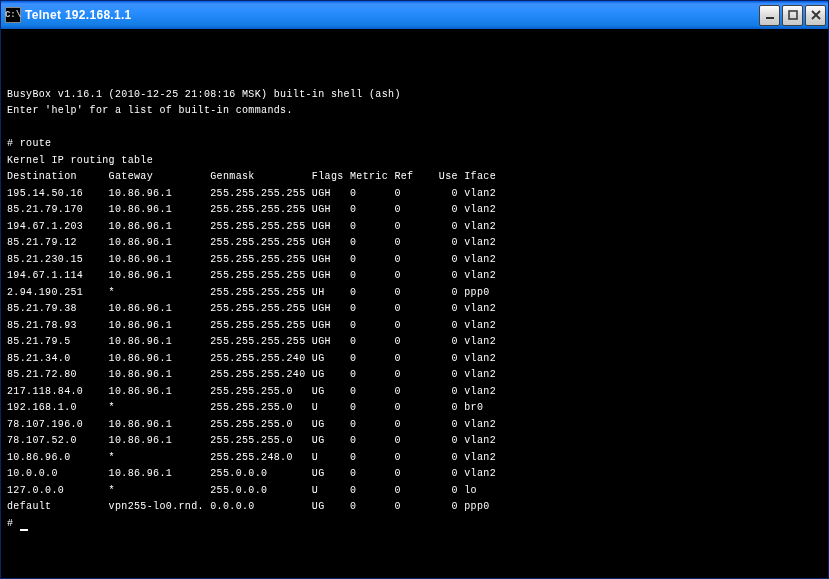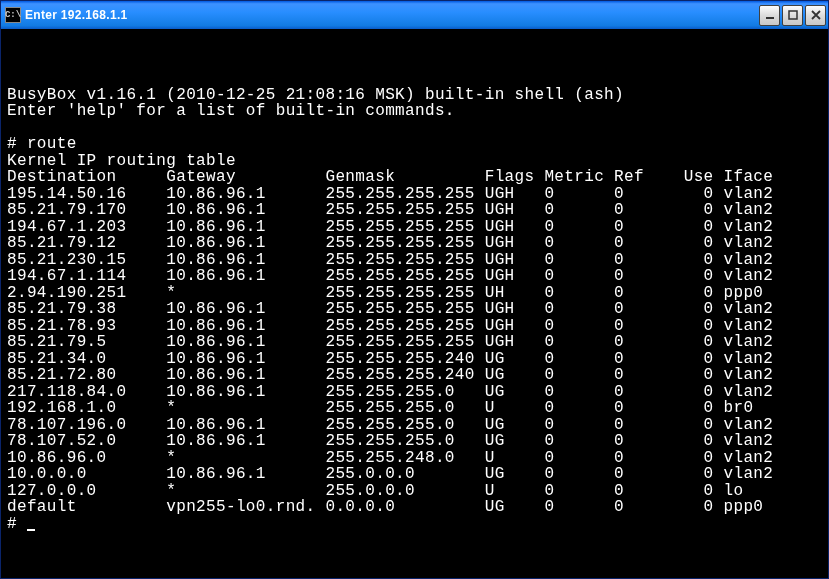--- a/index.html
+++ b/index.html
@@ -70,21 +70,21 @@
     }
     .win-btn svg {
       width: 10px;
       height: 10px;
     }
     .terminal {
       flex: 1;
       background: #000;
       color: #fff;
       font-family: 'Courier New', 'Lucida Console', monospace;
-      font-size: 16px;
+      font-size: 10px;
       line-height: 16.5px;
       padding: 8px 6px 6px 6px;
       overflow: hidden;
       white-space: pre;
       letter-spacing: 0.35px;
     }
     .terminal-content {
       white-space: pre;
     }
     .cursor {
@@ -95,21 +95,21 @@
       vertical-align: bottom;
       margin-bottom: 1px;
     }
   </style>
 </head>
 <body>
 
 <div class="window">
   <div class="titlebar">
     <div class="title-icon">C:\</div>
-    <div class="title-text">Enter 192.168.1.1</div>
+    <div class="title-text">Telnet 192.168.1.1</div>
     <div class="window-controls">
       <div class="win-btn">
         <svg viewBox="0 0 10 10">
             <rect x="1" y="7" width="8" height="2" fill="#333"></rect>
           </svg>
       </div>
       <div class="win-btn">
         <svg viewBox="0 0 10 10">
             <rect x="1" y="1" width="8" height="8" fill="none" stroke="#333" stroke-width="1.5"></rect>
           </svg>

